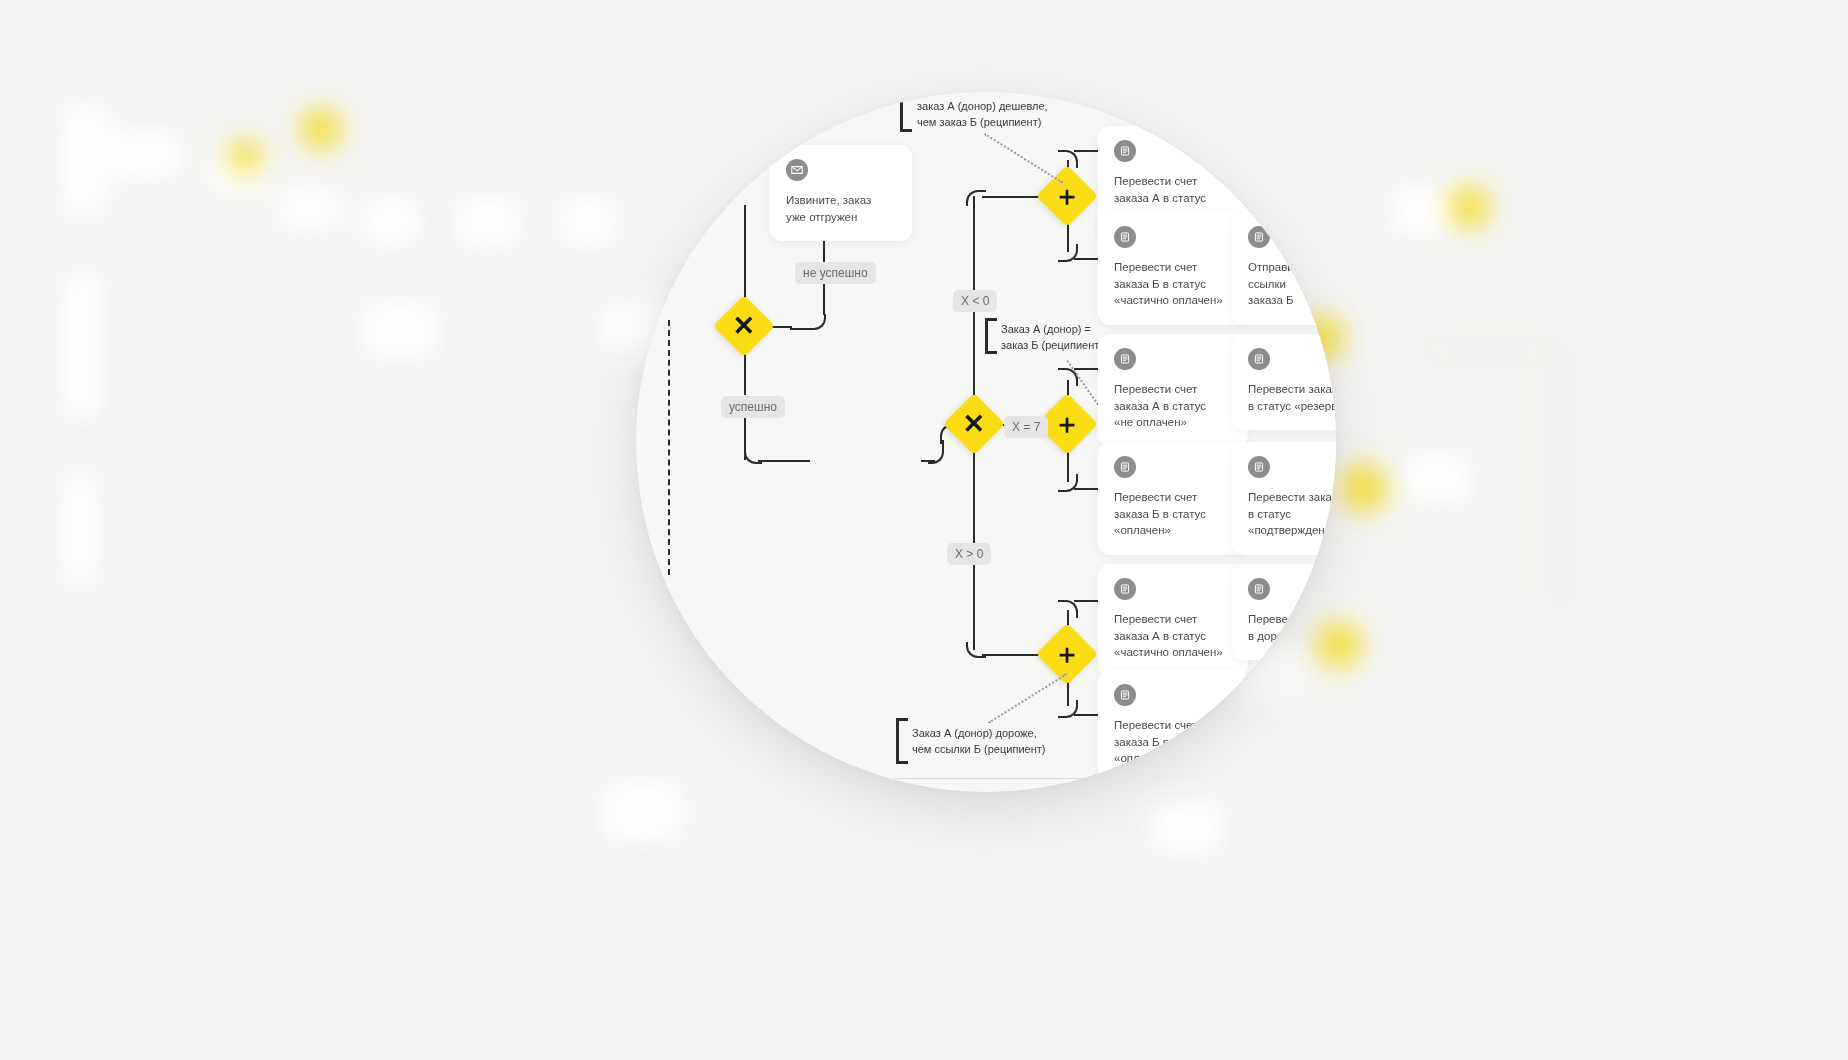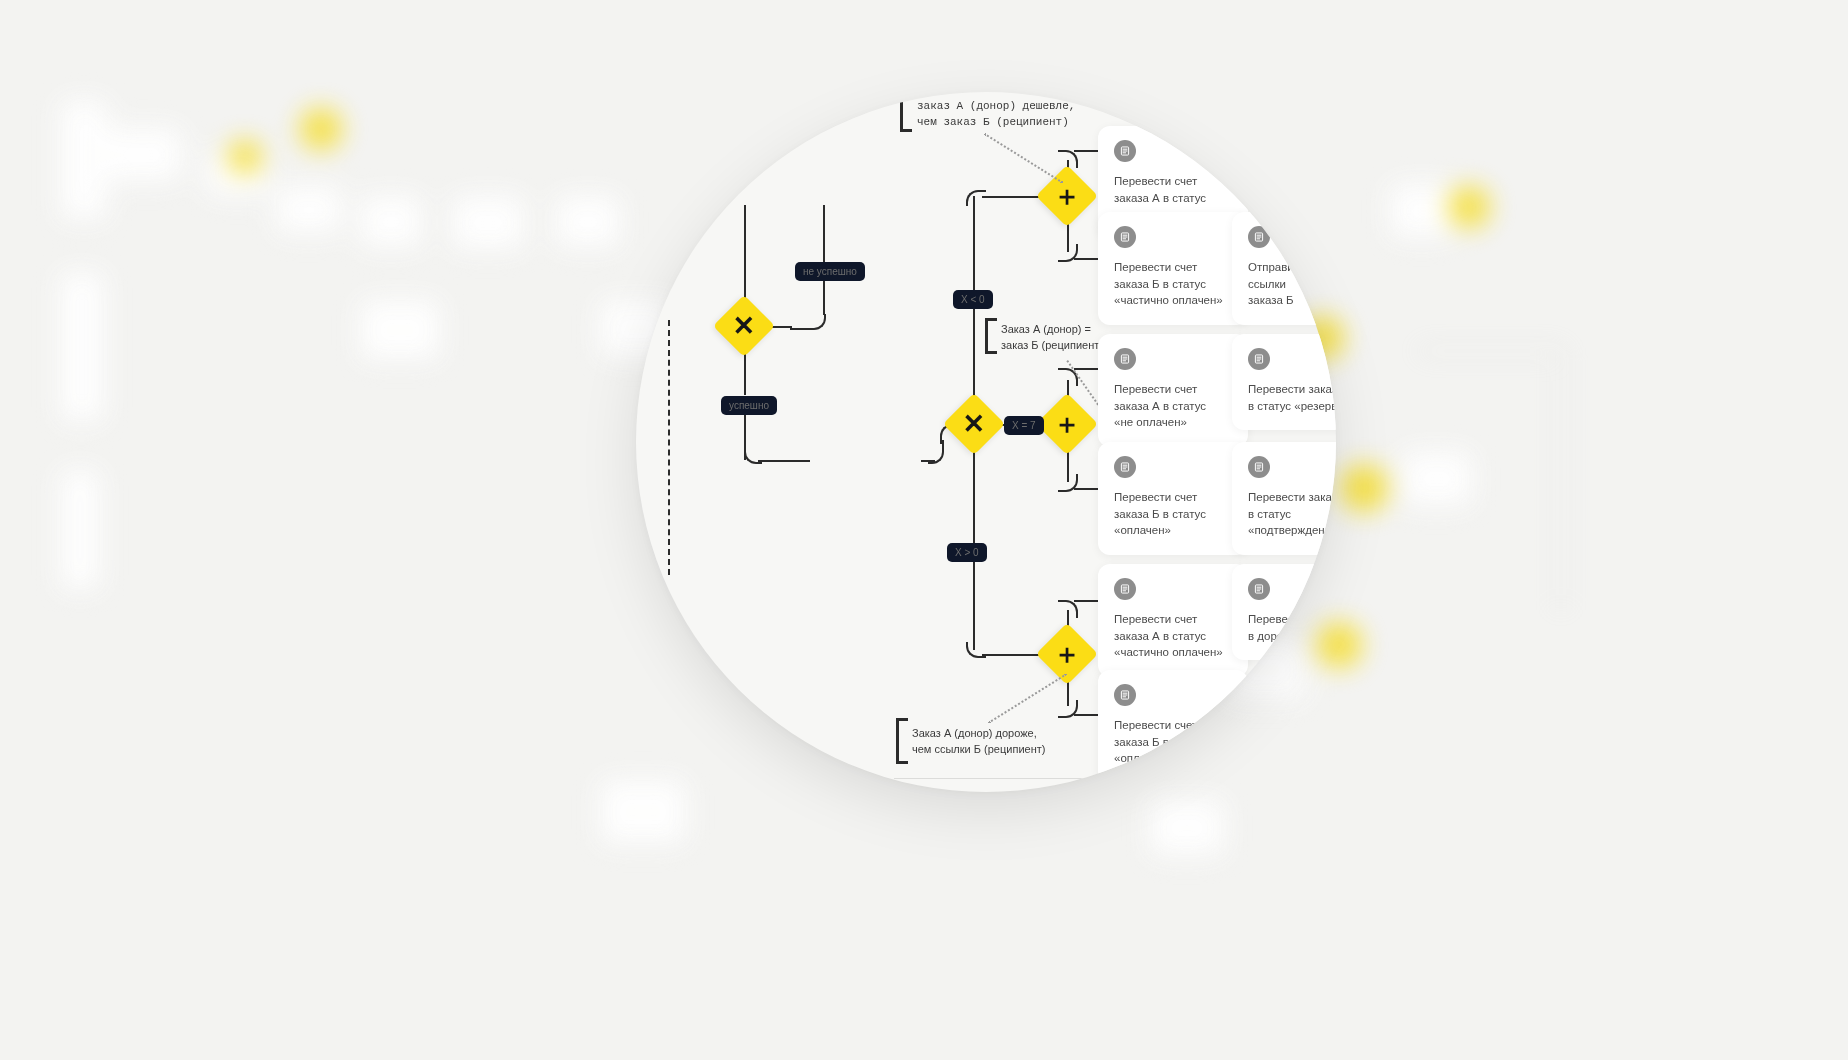--- a/index.html
+++ b/index.html
@@ -44,22 +44,22 @@
   .gw span{transform:rotate(-45deg);font-size:27px;font-weight:700;color:#171717;line-height:1;
            font-family:"Liberation Sans",sans-serif;}
 
   .node{position:absolute;background:#fff;border-radius:12px;padding:14px 16px 16px;
         box-shadow:0 2px 10px rgba(0,0,0,.055);}
   .node .ico{width:22px;height:22px;border-radius:50%;background:#8d8d8d;
              display:flex;align-items:center;justify-content:center;margin-bottom:11px;}
   .node .ico svg{display:block;}
   .node .txt{font-size:11.5px;line-height:1.45;color:#4b4b4b;white-space:pre-line;}
 
-  .flowlabel{position:absolute;background:#0f172a;border-radius:5px;
-             padding:4px 8px;font-size:10px;color:#6d6d6d;white-space:nowrap;}
+  .flowlabel{position:absolute;background:#e5e5e5;border-radius:5px;
+             padding:4px 8px;font-size:12px;color:#6d6d6d;white-space:nowrap;}
 
   .annot{position:absolute;font-size:11px;line-height:1.45;color:#3a3a3a;white-space:pre-line;}
   .bracket{position:absolute;border-left:3px solid #2b2b2b;border-top:3px solid #2b2b2b;border-bottom:3px solid #2b2b2b;width:9px;}
   .dotline{position:absolute;border-top:2px dotted #9a9a9a;transform-origin:0 0;}
   .laneline{position:absolute;border-left:2px dashed #2b2b2b;}
   .hairline{position:absolute;height:1px;background:#dcdcda;}
 </style>
 </head>
 <body>
 
@@ -168,34 +168,44 @@
         <span>＋</span>
       </div>
 
       <div class="flowlabel" style="left:795px;top:262px;">не успешно</div>
       <div class="flowlabel" style="left:721px;top:396px;">успешно</div>
       <div class="flowlabel" style="left:953px;top:290px;">X &lt; 0</div>
       <div class="flowlabel" style="left:1004px;top:416px;">X = 7</div>
       <div class="flowlabel" style="left:947px;top:543px;">X &gt; 0</div>
 
       <div class="bracket" style="left:900px;top:96px;height:30px;"></div>
-      <div class="annot" style="left:917px;top:99px;width:220px;font-family:Liberation Mono, monospace;">заказ А (донор) дешевле,
+      <div class="annot" style="left:917px;top:99px;width:220px;">заказ А (донор) дешевле,
 чем заказ Б (реципиент)</div>
       <div class="dotline" style="left:985px;top:133px;width:92px;transform:rotate(32deg);"></div>
 
       <div class="bracket" style="left:985px;top:318px;height:30px;"></div>
       <div class="annot" style="left:1001px;top:322px;width:190px;">Заказ А (донор) =
 заказ Б (реципиент)</div>
       <div class="dotline" style="left:1068px;top:360px;width:62px;transform:rotate(55deg);"></div>
 
       <div class="bracket" style="left:896px;top:718px;height:40px;"></div>
       <div class="annot" style="left:912px;top:726px;width:230px;">Заказ А (донор) дороже,
 чем ссылки Б (реципиент)</div>
       <div class="dotline" style="left:988px;top:722px;width:92px;transform:rotate(-32deg);"></div>
 
+      <div class="node" style="left:770px;top:145px;width:110px;">
+        <div class="ico">
+          <svg width="12" height="12" viewBox="0 0 16 16">
+              <path d="M1 3.5h14v9H1z" fill="none" stroke="#fff" stroke-width="1.4"></path>
+              <path d="M1.6 4.2L8 8.8l6.4-4.6" fill="none" stroke="#fff" stroke-width="1.4"></path>
+            </svg>
+        </div>
+        <div class="txt">Извините, заказ
+уже отгружен</div>
+      </div>
 
 
       <div class="node" style="left:1098px;top:126px;width:118px;">
         <div class="ico">
           <svg width="12" height="12" viewBox="0 0 16 16">
               <rect x="3.2" y="2.6" width="9.6" height="10.8" rx="1.2" fill="none" stroke="#fff" stroke-width="1.3"></rect>
               <path d="M5.4 5.6h5.2M5.4 8h5.2M5.4 10.4h3.4" stroke="#fff" stroke-width="1.3" stroke-linecap="round"></path>
             </svg>
         </div>
         <div class="txt">Перевести счет

